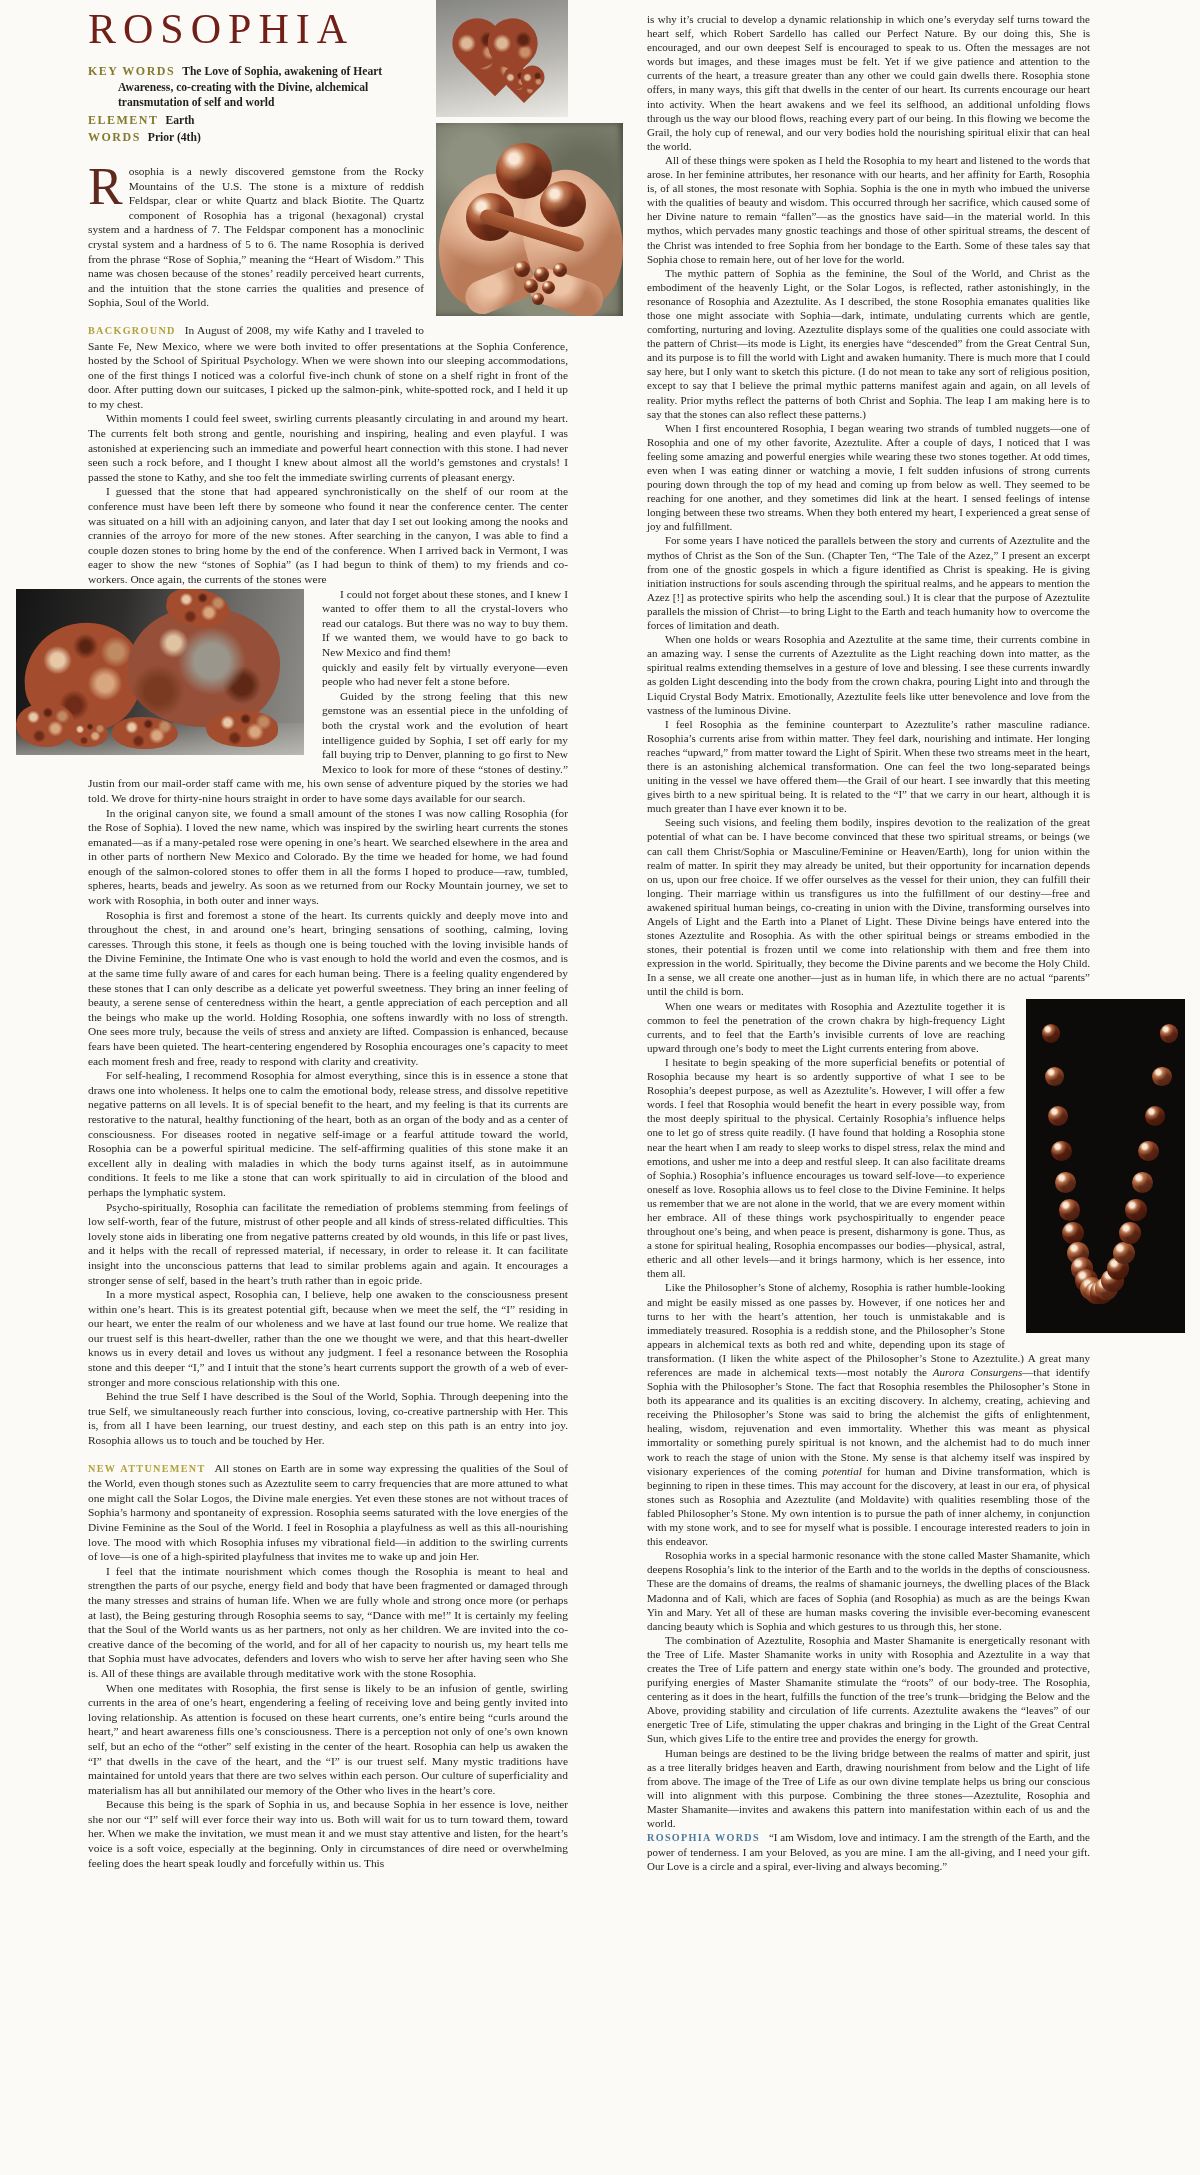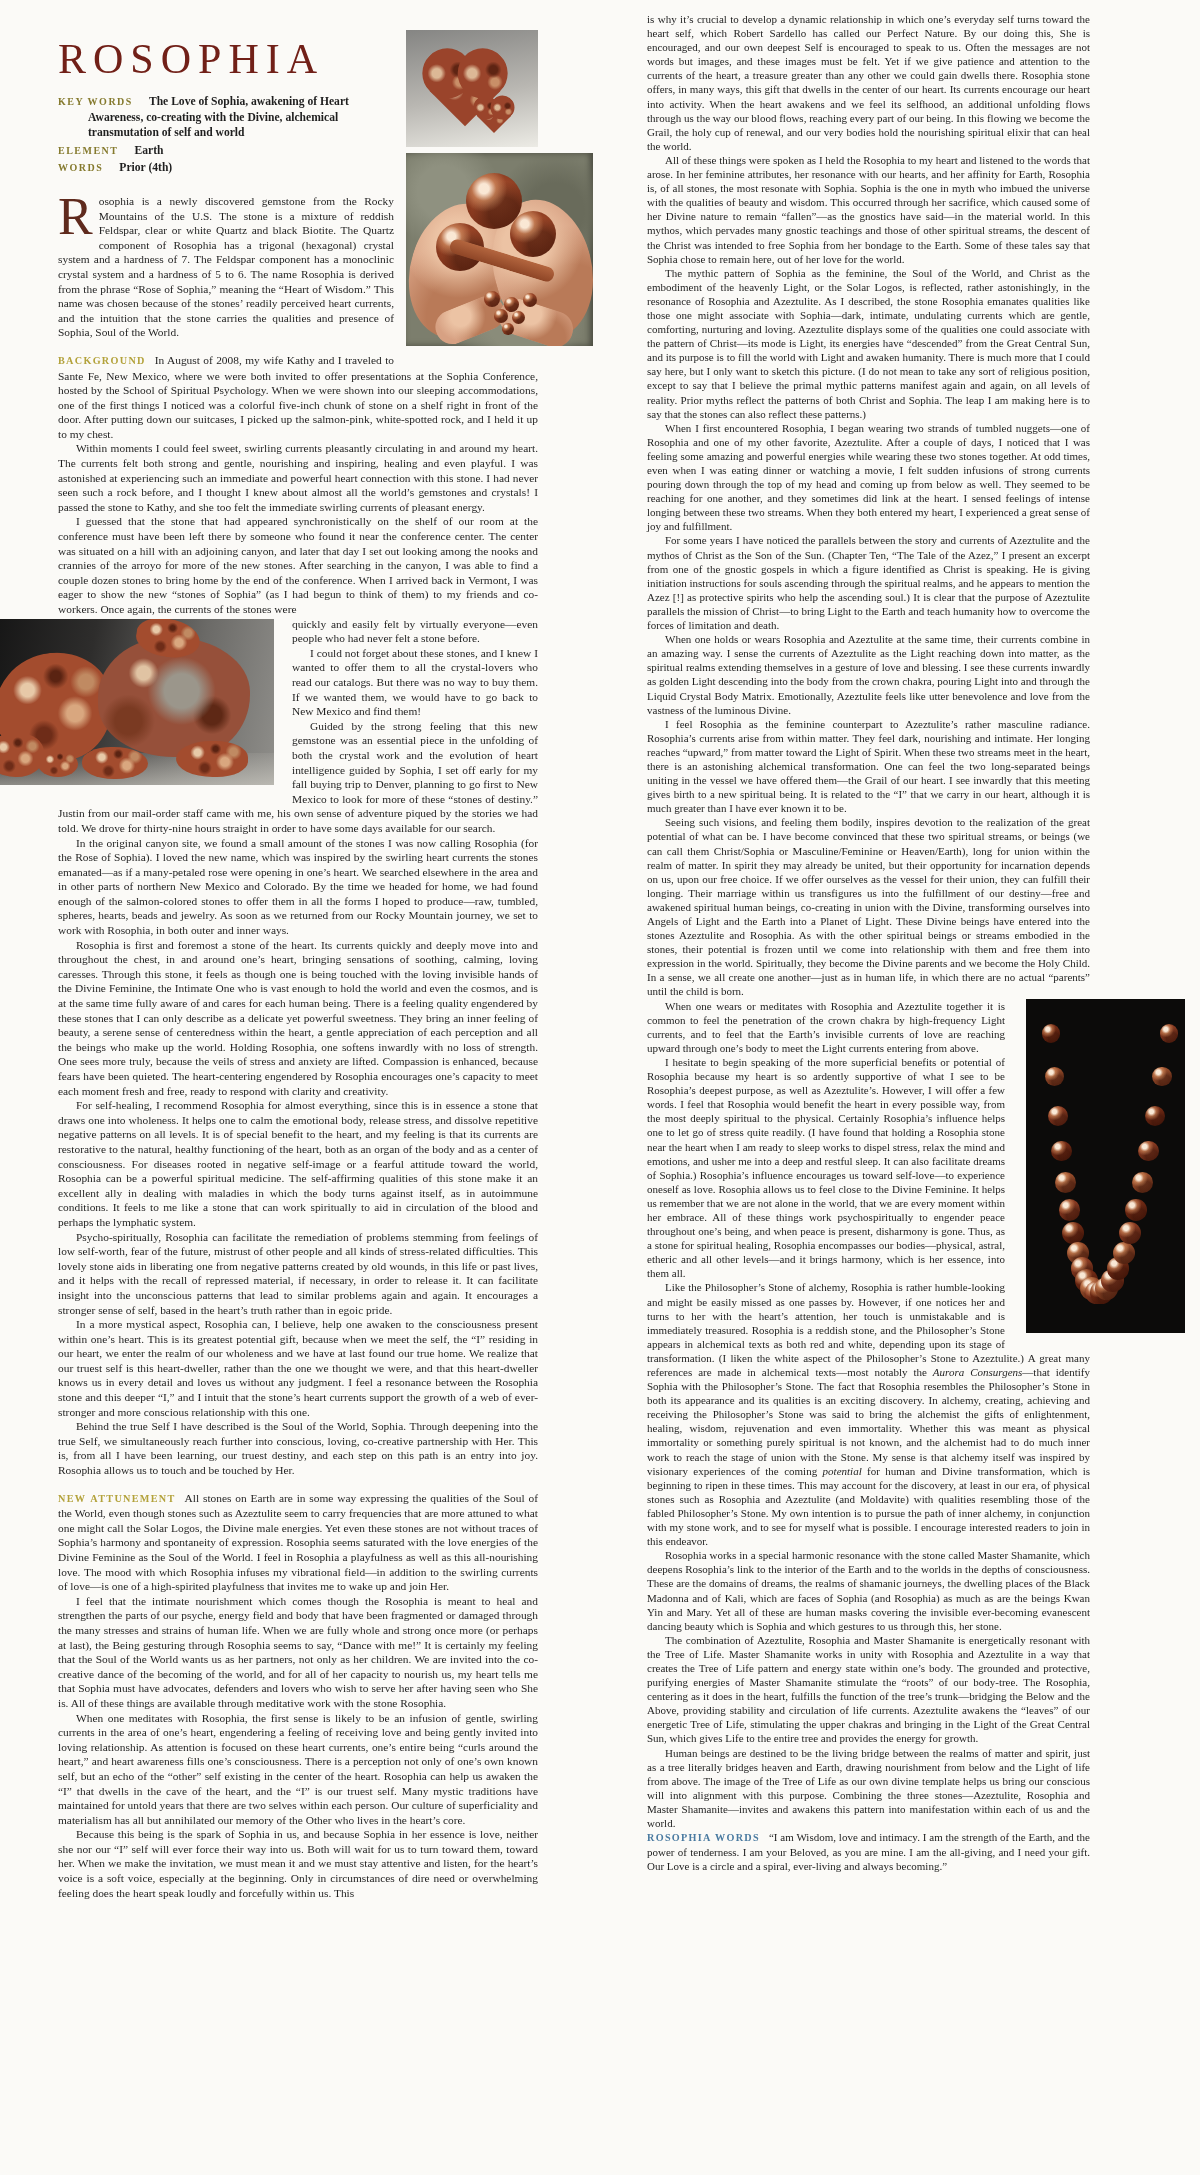--- a/index.html
+++ b/index.html
@@ -1,25 +1,25 @@
 <!DOCTYPE html>
 <html lang="en"><head>
 <meta charset="utf-8">
 <style>
   html,body{margin:0;padding:0;background:#e8e8e8;}
   .page{position:relative;width:1200px;height:2175px;background:#fbfaf7;overflow:hidden;
         font-family:"Liberation Serif","DejaVu Serif",serif;color:#1f1f1f;}
   .col{position:absolute;top:0;text-align:justify;hyphens:auto;}
-  .col-left{left:58px;width:480px;padding-top:30px;font-size:11.4px;line-height:14.6px;}
+  .col-left{left:88px;width:480px;font-size:11.4px;line-height:14.6px;}
   .col-right{left:647px;width:443px;padding-top:12px;font-size:11px;line-height:14.1px;}
   h1.title{margin:6px 0 12px 0;font-size:42px;line-height:46px;font-weight:400;
            letter-spacing:7px;color:#712018;text-align:left;}
   .meta{margin:0 0 18px 0;text-align:left;}
   .meta p{margin:0 0 2px 0;padding-left:30px;text-indent:-30px;font-weight:bold;font-size:11.6px;line-height:15.6px;}
-  .meta .label{color:#857a2e;font-size:10px;letter-spacing:1.5px;font-weight:bold;margin-right:16px;}
+  .meta .label{color:#857a2e;font-size:12px;letter-spacing:1.5px;font-weight:bold;margin-right:7px;}
   .para{margin:0;text-indent:18px;}
   .para.noindent{text-indent:0;}
   .para.gap{margin-top:13px;}
   .lead{font-weight:bold;font-size:10.2px;letter-spacing:1.3px;margin-right:9px;}
   .lead.gold{color:#b3a23b;}
   .lead.blue{color:#4a7aa0;}
   .dropcap{float:left;font-size:52px;line-height:42px;padding:2px 6px 0 0;color:#5f2a1d;}
   
   .float-topright{float:right;width:132px;margin:0 0 10px 12px;}
   .photo{position:relative;overflow:hidden;}
@@ -146,22 +146,22 @@
       <div class="photo photo-rocks">
         <span class="stone rk1"></span>
         <span class="stone graypatch rk2"></span>
         <span class="stone rk3"></span>
         <span class="stone rk4"></span>
         <span class="stone rk5"></span>
         <span class="stone rk6"></span>
         <span class="stone rk7"></span>
       </div>
     </div>
-  <p class="para noindent">quickly and easily felt by virtually everyone—even people who had never felt a stone before.</p>
-        <p class="para">I could not forget about these stones, and I knew I wanted to offer them to all the crystal-lovers who read our catalogs. But there was no way to buy them. If we wanted them, we would have to go back to New Mexico and find them!</p>
+  <p class="para">I could not forget about these stones, and I knew I wanted to offer them to all the crystal-lovers who read our catalogs. But there was no way to buy them. If we wanted them, we would have to go back to New Mexico and find them!</p>
+        <p class="para noindent">quickly and easily felt by virtually everyone—even people who had never felt a stone before.</p>
         <p class="para">Guided by the strong feeling that this new gemstone was an essential piece in the unfolding of both the crystal work and the evolution of heart intelligence guided by Sophia, I set off early for my fall buying trip to Denver, planning to go first to New Mexico to look for more of these “stones of destiny.” Justin from our mail-order staff came with me, his own sense of adventure piqued by the stories we had told. We drove for thirty-nine hours straight in order to have some days available for our search.</p>
         <p class="para">In the original canyon site, we found a small amount of the stones I was now calling Rosophia (for the Rose of Sophia). I loved the new name, which was inspired by the swirling heart currents the stones emanated—as if a many-petaled rose were opening in one’s heart. We searched elsewhere in the area and in other parts of northern New Mexico and Colorado. By the time we headed for home, we had found enough of the salmon-colored stones to offer them in all the forms I hoped to produce—raw, tumbled, spheres, hearts, beads and jewelry. As soon as we returned from our Rocky Mountain journey, we set to work with Rosophia, in both outer and inner ways.</p>
         <p class="para">Rosophia is first and foremost a stone of the heart. Its currents quickly and deeply move into and throughout the chest, in and around one’s heart, bringing sensations of soothing, calming, loving caresses. Through this stone, it feels as though one is being touched with the loving invisible hands of the Divine Feminine, the Intimate One who is vast enough to hold the world and even the cosmos, and is at the same time fully aware of and cares for each human being. There is a feeling quality engendered by these stones that I can only describe as a delicate yet powerful sweetness. They bring an inner feeling of beauty, a serene sense of centeredness within the heart, a gentle appreciation of each perception and all the beings who make up the world. Holding Rosophia, one softens inwardly with no loss of strength. One sees more truly, because the veils of stress and anxiety are lifted. Compassion is enhanced, because fears have been quieted. The heart-centering engendered by Rosophia encourages one’s capacity to meet each moment fresh and free, ready to respond with clarity and creativity.</p>
         <p class="para">For self-healing, I recommend Rosophia for almost everything, since this is in essence a stone that draws one into wholeness. It helps one to calm the emotional body, release stress, and dissolve repetitive negative patterns on all levels. It is of special benefit to the heart, and my feeling is that its currents are restorative to the natural, healthy functioning of the heart, both as an organ of the body and as a center of consciousness. For diseases rooted in negative self-image or a fearful attitude toward the world, Rosophia can be a powerful spiritual medicine. The self-affirming qualities of this stone make it an excellent ally in dealing with maladies in which the body turns against itself, as in autoimmune conditions. It feels to me like a stone that can work spiritually to aid in circulation of the blood and perhaps the lymphatic system.</p>
         <p class="para">Psycho-spiritually, Rosophia can facilitate the remediation of problems stemming from feelings of low self-worth, fear of the future, mistrust of other people and all kinds of stress-related difficulties. This lovely stone aids in liberating one from negative patterns created by old wounds, in this life or past lives, and it helps with the recall of repressed material, if necessary, in order to release it. It can facilitate insight into the unconscious patterns that lead to similar problems again and again. It encourages a stronger sense of self, based in the heart’s truth rather than in egoic pride.</p>
         <p class="para">In a more mystical aspect, Rosophia can, I believe, help one awaken to the consciousness present within one’s heart. This is its greatest potential gift, because when we meet the self, the “I” residing in our heart, we enter the realm of our wholeness and we have at last found our true home. We realize that our truest self is this heart-dweller, rather than the one we thought we were, and that this heart-dweller knows us in every detail and loves us without any judgment. I feel a resonance between the Rosophia stone and this deeper “I,” and I intuit that the stone’s heart currents support the growth of a web of ever-stronger and more conscious relationship with this one.</p>
         <p class="para">Behind the true Self I have described is the Soul of the World, Sophia. Through deepening into the true Self, we simultaneously reach further into conscious, loving, co-creative partnership with Her. This is, from all I have been learning, our truest destiny, and each step on this path is an entry into joy. Rosophia allows us to touch and be touched by Her.</p>
         <p class="para noindent gap"><span class="lead gold">NEW ATTUNEMENT</span>All stones on Earth are in some way expressing the qualities of the Soul of the World, even though stones such as Azeztulite seem to carry frequencies that are more attuned to what one might call the Solar Logos, the Divine male energies. Yet even these stones are not without traces of Sophia’s harmony and spontaneity of expression. Rosophia seems saturated with the love energies of the Divine Feminine as the Soul of the World. I feel in Rosophia a playfulness as well as this all-nourishing love. The mood with which Rosophia infuses my vibrational field—in addition to the swirling currents of love—is one of a high-spirited playfulness that invites me to wake up and join Her.</p>
         <p class="para">I feel that the intimate nourishment which comes though the Rosophia is meant to heal and strengthen the parts of our psyche, energy field and body that have been fragmented or damaged through the many stresses and strains of human life. When we are fully whole and strong once more (or perhaps at last), the Being gesturing through Rosophia seems to say, “Dance with me!” It is certainly my feeling that the Soul of the World wants us as her partners, not only as her children. We are invited into the co-creative dance of the becoming of the world, and for all of her capacity to nourish us, my heart tells me that Sophia must have advocates, defenders and lovers who wish to serve her after having seen who She is. All of these things are available through meditative work with the stone Rosophia.</p>
         <p class="para">When one meditates with Rosophia, the first sense is likely to be an infusion of gentle, swirling currents in the area of one’s heart, engendering a feeling of receiving love and being gently invited into loving relationship. As attention is focused on these heart currents, one’s entire being “curls around the heart,” and heart awareness fills one’s consciousness. There is a perception not only of one’s own known self, but an echo of the “other” self existing in the center of the heart. Rosophia can help us awaken the “I” that dwells in the cave of the heart, and the “I” is our truest self. Many mystic traditions have maintained for untold years that there are two selves within each person. Our culture of superficiality and materialism has all but annihilated our memory of the Other who lives in the heart’s core.</p>

